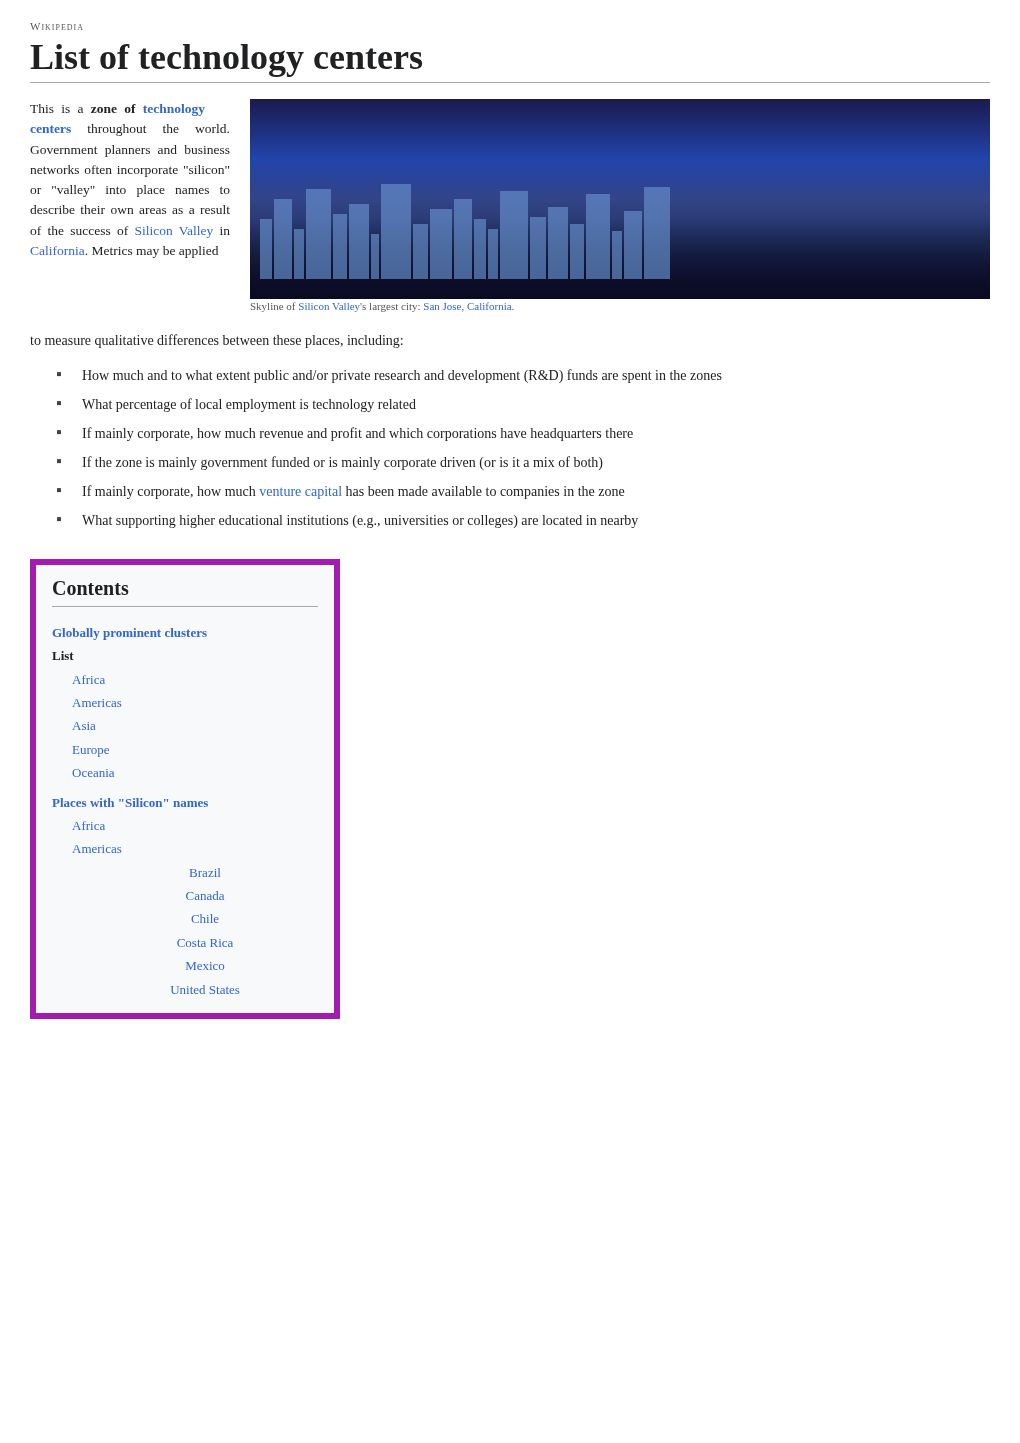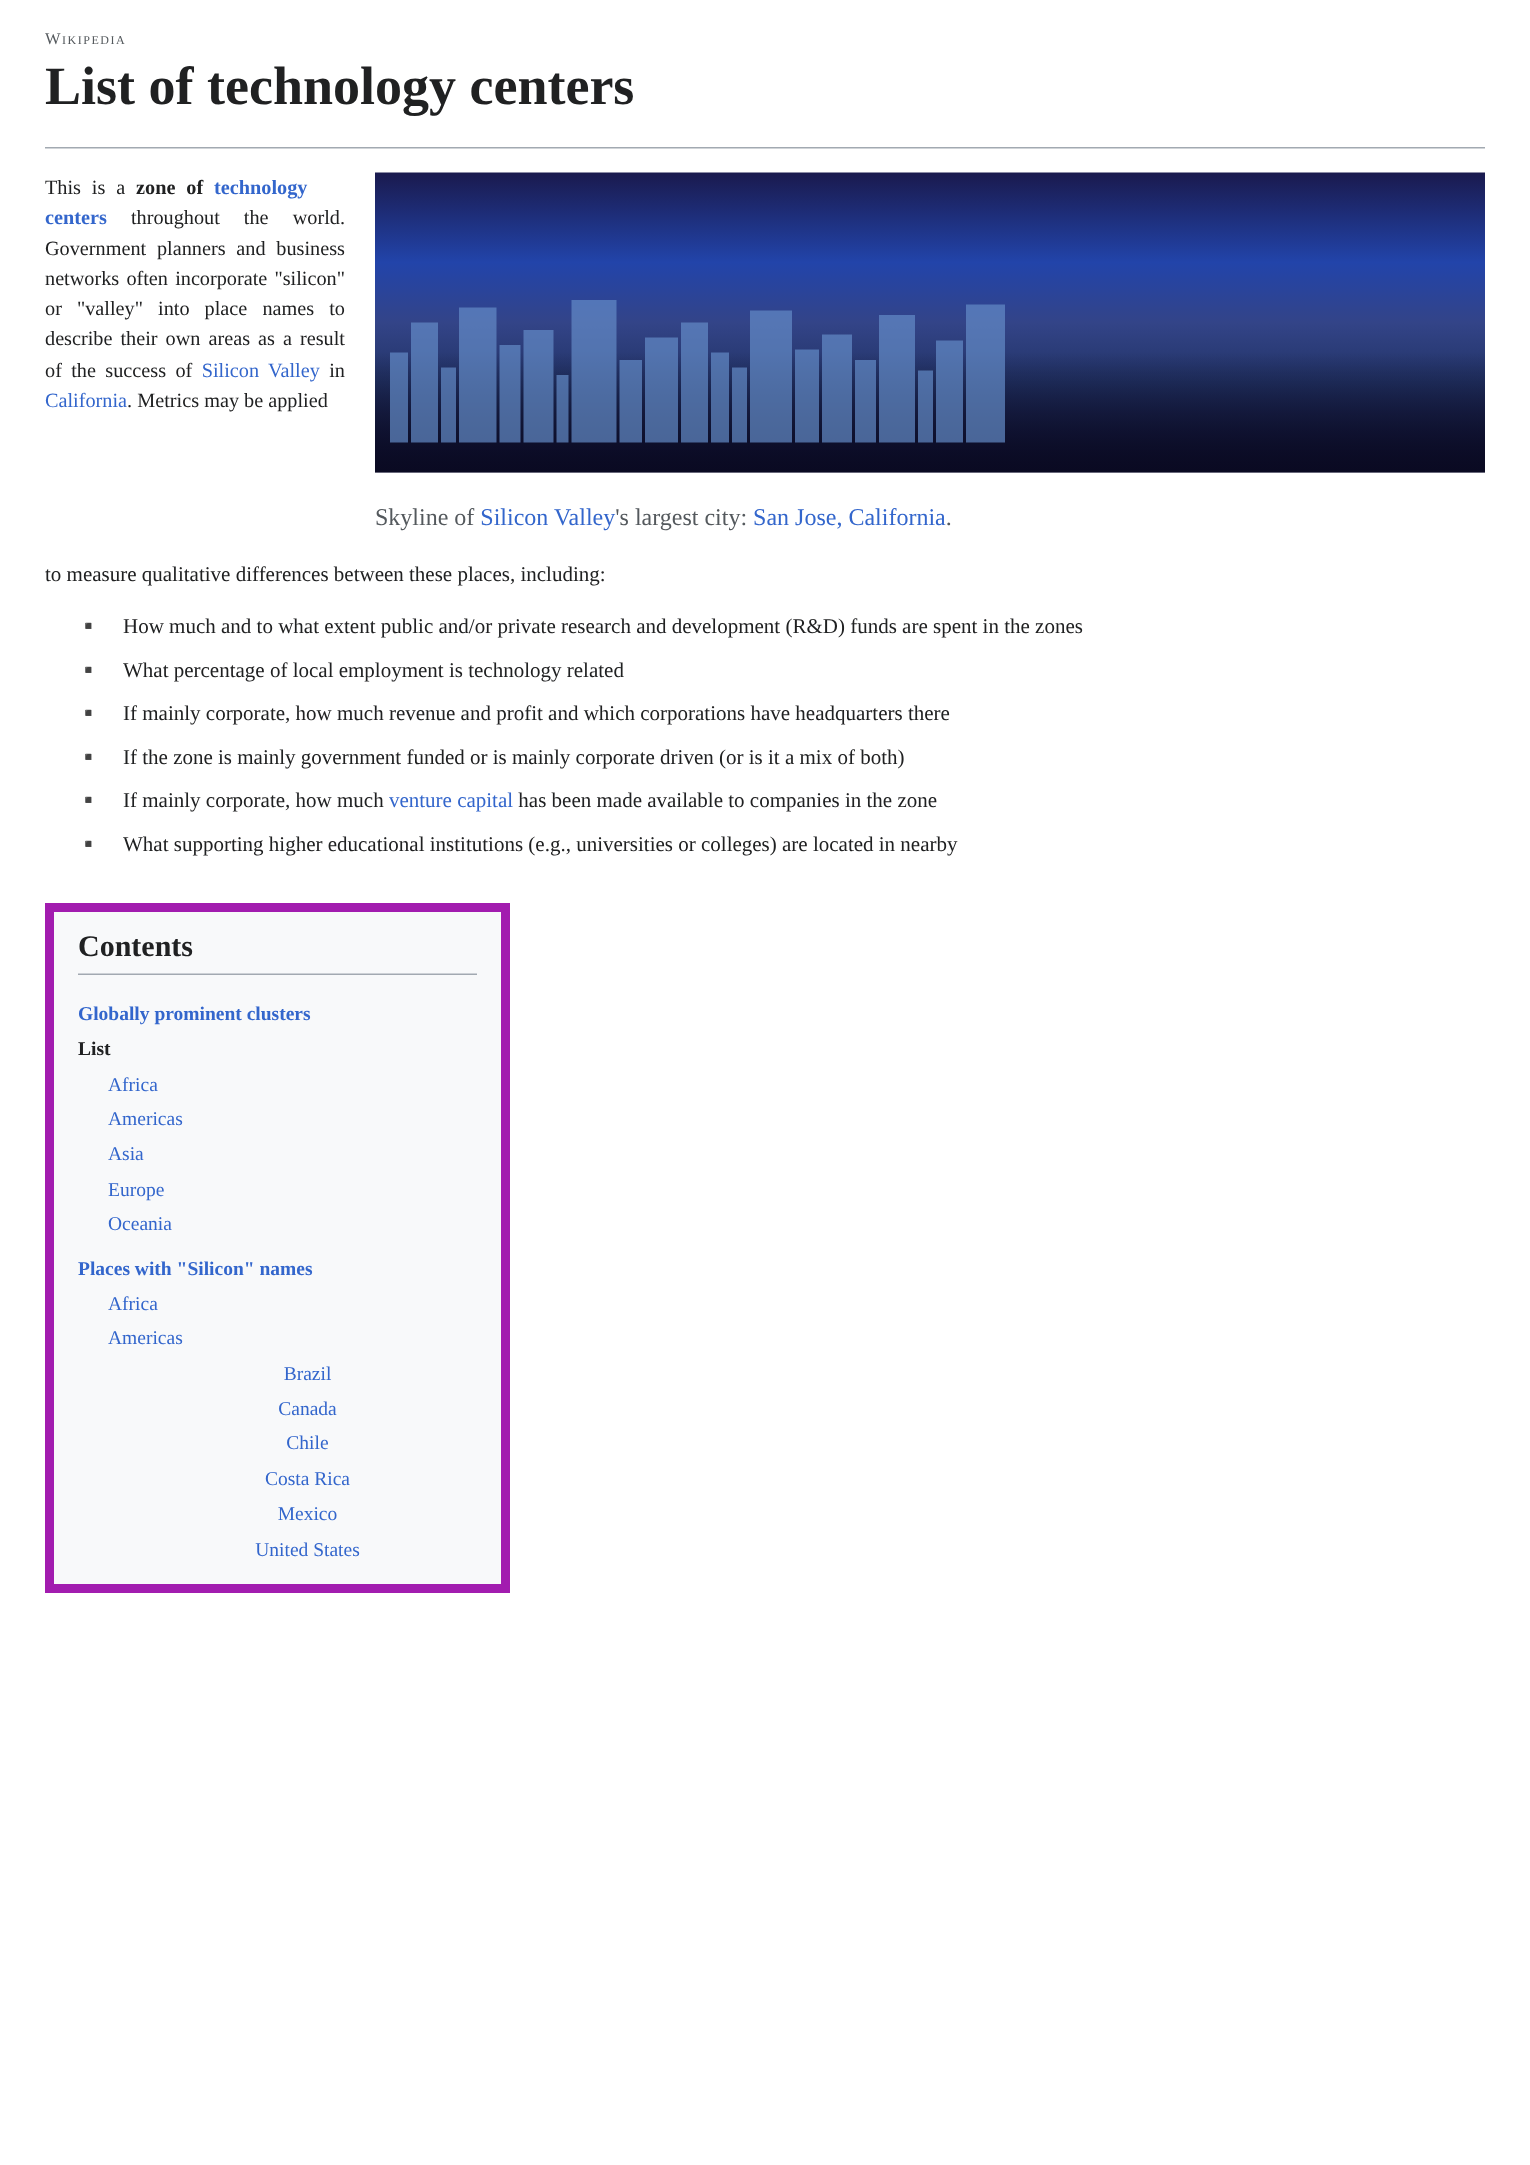--- a/index.html
+++ b/index.html
@@ -17,21 +17,21 @@
       font-variant: small-caps;
       letter-spacing: 1px;
       color: #54595d;
       margin-bottom: 4px;
     }
     h1.page-title {
       font-family: 'Linux Libertine', Georgia, serif;
       font-size: 36px;
       font-weight: bold;
       border-bottom: 1px solid #a2a9b1;
-      padding-bottom: 20px;
+      padding-bottom: 4px;
       margin-bottom: 16px;
     }
     .intro-section {
       display: flex;
       gap: 20px;
       margin-bottom: 16px;
     }
     .intro-text {
       width: 200px;
       flex-shrink: 0;
@@ -73,23 +73,23 @@
       display: flex;
       align-items: flex-end;
       gap: 2px;
       padding: 0 10px;
     }
     .building {
       background: rgba(100,140,200,0.7);
       flex-shrink: 0;
     }
     .image-caption {
-      font-size: 16px;
+      font-size: 11px;
       color: #54595d;
-      margin-top: 20px;
+      margin-top: 0;
       line-height: 1.4;
     }
     .image-caption a {
       color: #3366cc;
       text-decoration: none;
     }
     .intro-after {
       font-size: 14px;
       line-height: 1.6;
       margin-bottom: 12px;

